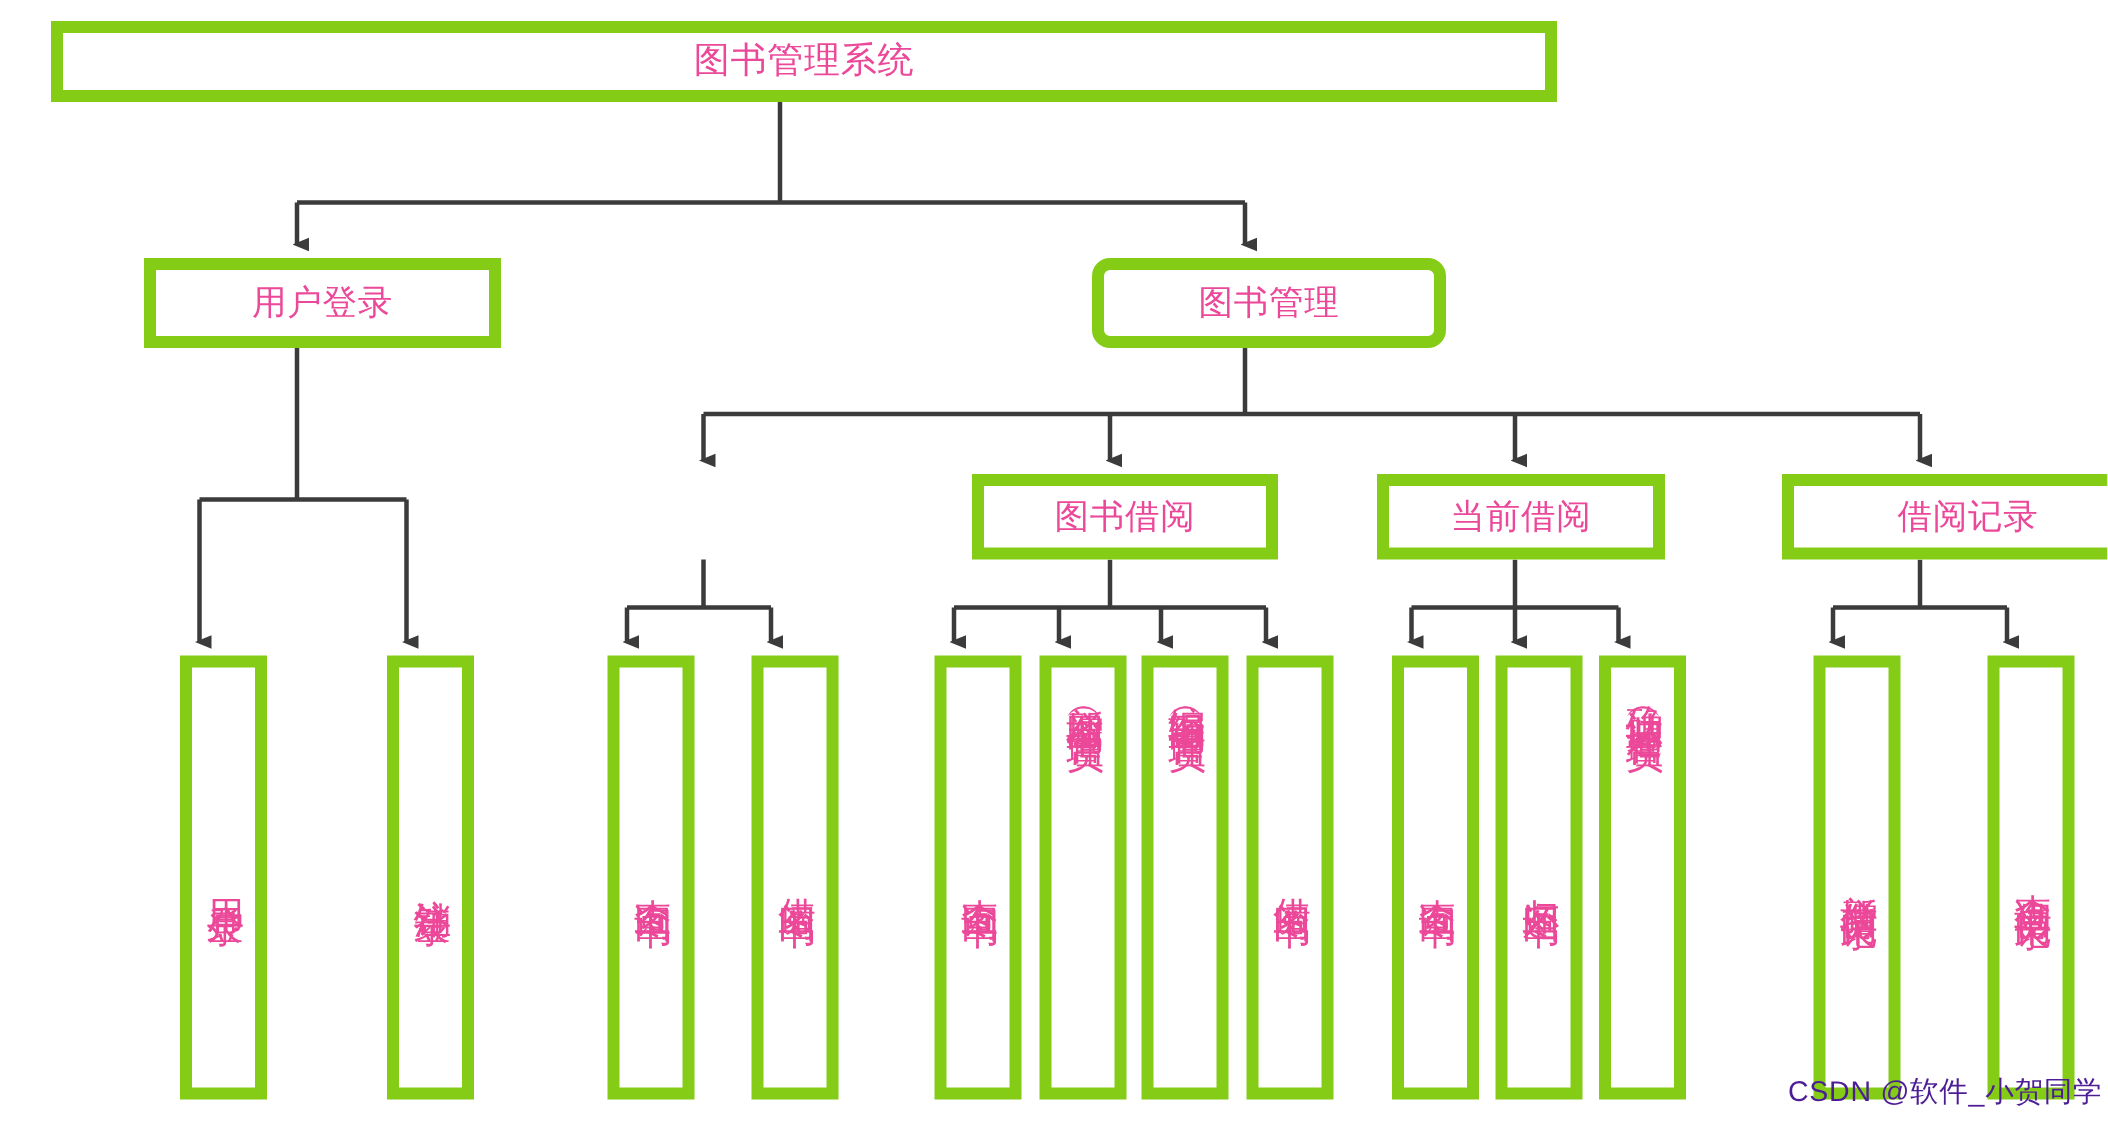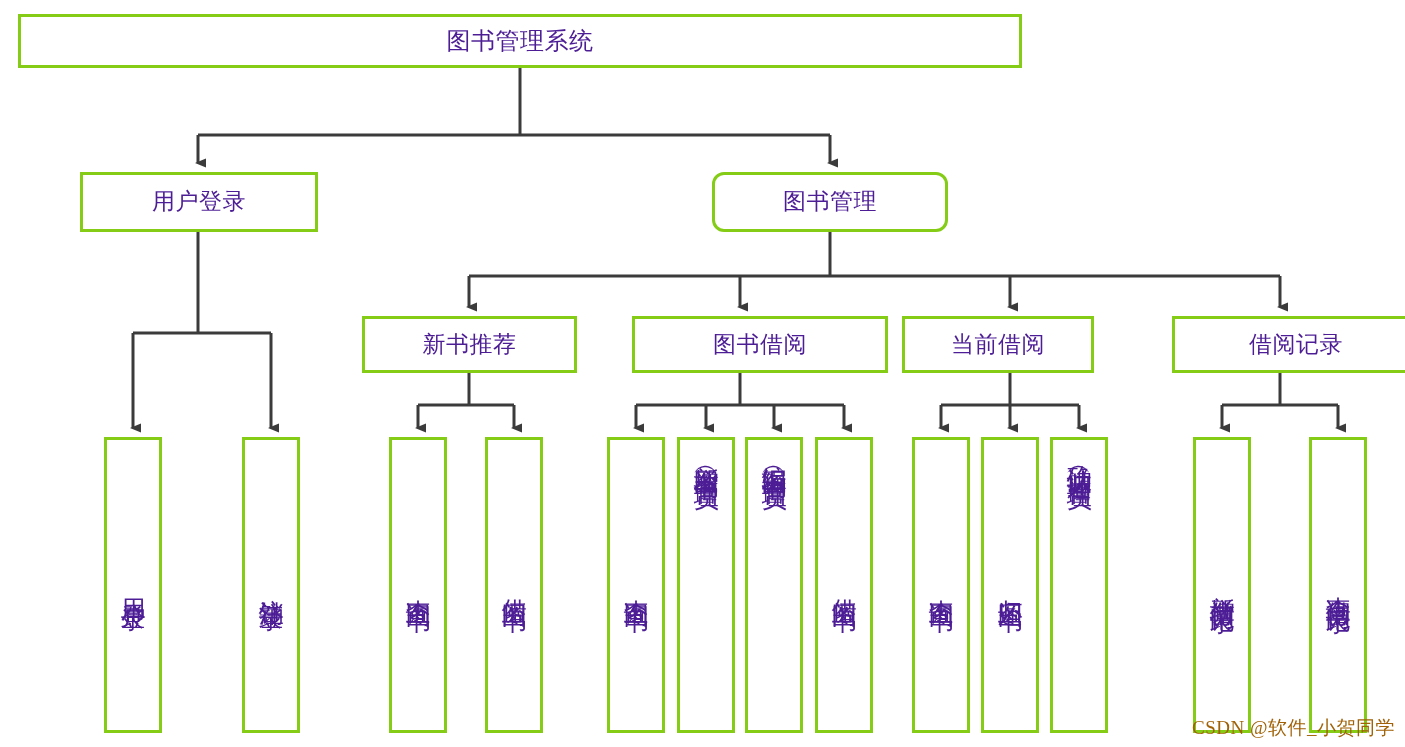--- a/index.html
+++ b/index.html
@@ -22,25 +22,26 @@
     left: 0;
     top: 0;
     width: 1405px;
     height: 747px;
     pointer-events: none;
   }
   .node {
     position: absolute;
     box-sizing: border-box;
     background: #ffffff;
-    border: 3px solid #84cc16;
+    border: 8px solid #84cc16;
     display: flex;
     align-items: center;
     justify-content: center;
-    color: #4c1d95;
+    color: #ec4899;
+    margin-left: 16px;
   }
   .node .label {
     display: block;
     text-align: center;
     line-height: 1.12;
     letter-spacing: 0.5px;
   }
   
   .node.horiz .label {
     font-size: 23px;
@@ -62,24 +63,23 @@
     line-height: 1.18;
     letter-spacing: 3px;
     white-space: nowrap;
   }
   .node.vert.top .label {
     align-self: flex-start;
   }
   .watermark {
     position: absolute;
     font-size: 19px;
-    color: #a16207;
+    color: #4c1d95;
     white-space: nowrap;
     letter-spacing: 0.5px;
-    font-family: Liberation Serif, serif;
   }
 </style>
 </head>
 <body>
 
 <div id="diagram-root">
 
   <svg id="edge-layer" viewBox="0 0 1405 747" xmlns="http://www.w3.org/2000/svg">
     <defs>
       <marker id="arrow" markerWidth="11" markerHeight="11" refX="5" refY="8" orient="auto" markerUnits="userSpaceOnUse">
@@ -134,24 +134,21 @@
     <span class="label">图书管理系统</span>
   </div>
 
   <div class="node horiz" style="left:80px;top:172px;width:238px;height:60px;">
     <span class="label">用户登录</span>
   </div>
   <div class="node horiz" style="left:712px;top:172px;width:236px;height:60px;border-radius:12px;">
     <span class="label">图书管理</span>
   </div>
 
-  <div class="node horiz" style="left:362px;top:316px;width:215px;height:57px;">
-    <span class="label">新书推荐</span>
-  </div>
-  <div class="node horiz" style="left:632px;top:316px;width:256px;height:57px;">
+  <div class="node horiz" style="left:632px;top:316px;width:204px;height:57px;">
     <span class="label">图书借阅</span>
   </div>
   <div class="node horiz" style="left:902px;top:316px;width:192px;height:57px;">
     <span class="label">当前借阅</span>
   </div>
   <div class="node horiz" style="left:1172px;top:316px;width:248px;height:57px;align-items:center;">
     <span class="label">借阅记录</span>
   </div>
 
   <div class="node vert" style="left:104px;top:437px;width:58px;height:296px;">

